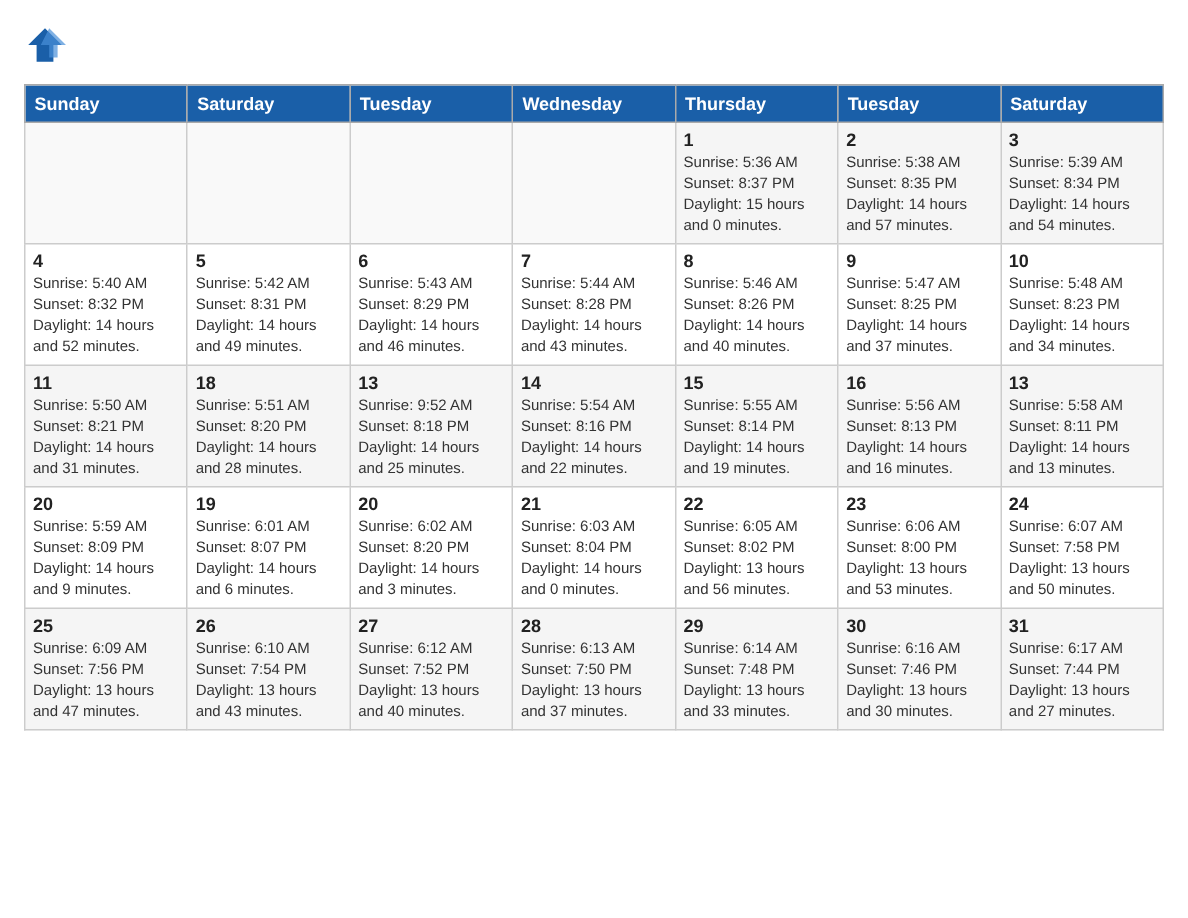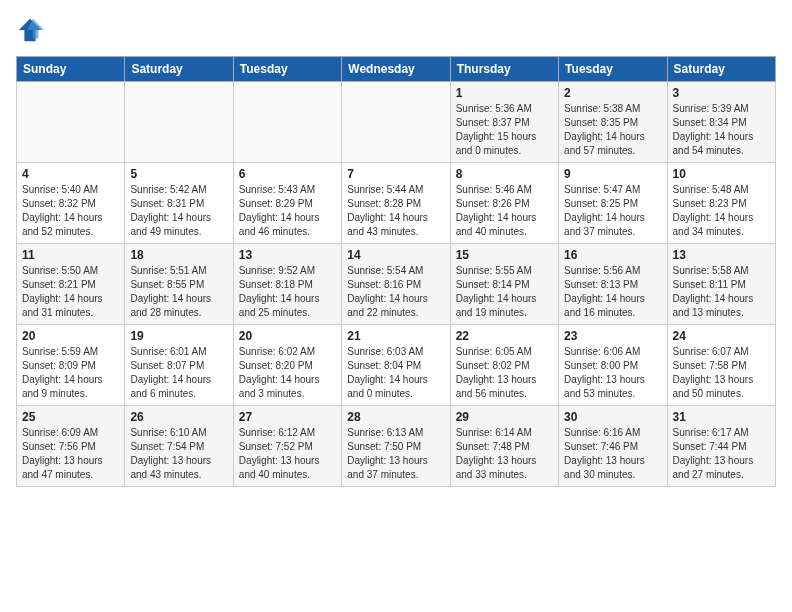--- a/index.html
+++ b/index.html
@@ -212,21 +212,21 @@
         <td>
           <span class="day-num">11</span>
           <div class="day-info">Sunrise: 5:50 AM
 Sunset: 8:21 PM
 Daylight: 14 hours
 and 31 minutes.</div>
         </td>
         <td>
           <span class="day-num">18</span>
           <div class="day-info">Sunrise: 5:51 AM
-Sunset: 8:55 PM
+Sunset: 8:20 PM
 Daylight: 14 hours
 and 28 minutes.</div>
         </td>
         <td>
           <span class="day-num">13</span>
           <div class="day-info">Sunrise: 9:52 AM
 Sunset: 8:18 PM
 Daylight: 14 hours
 and 25 minutes.</div>
         </td>

